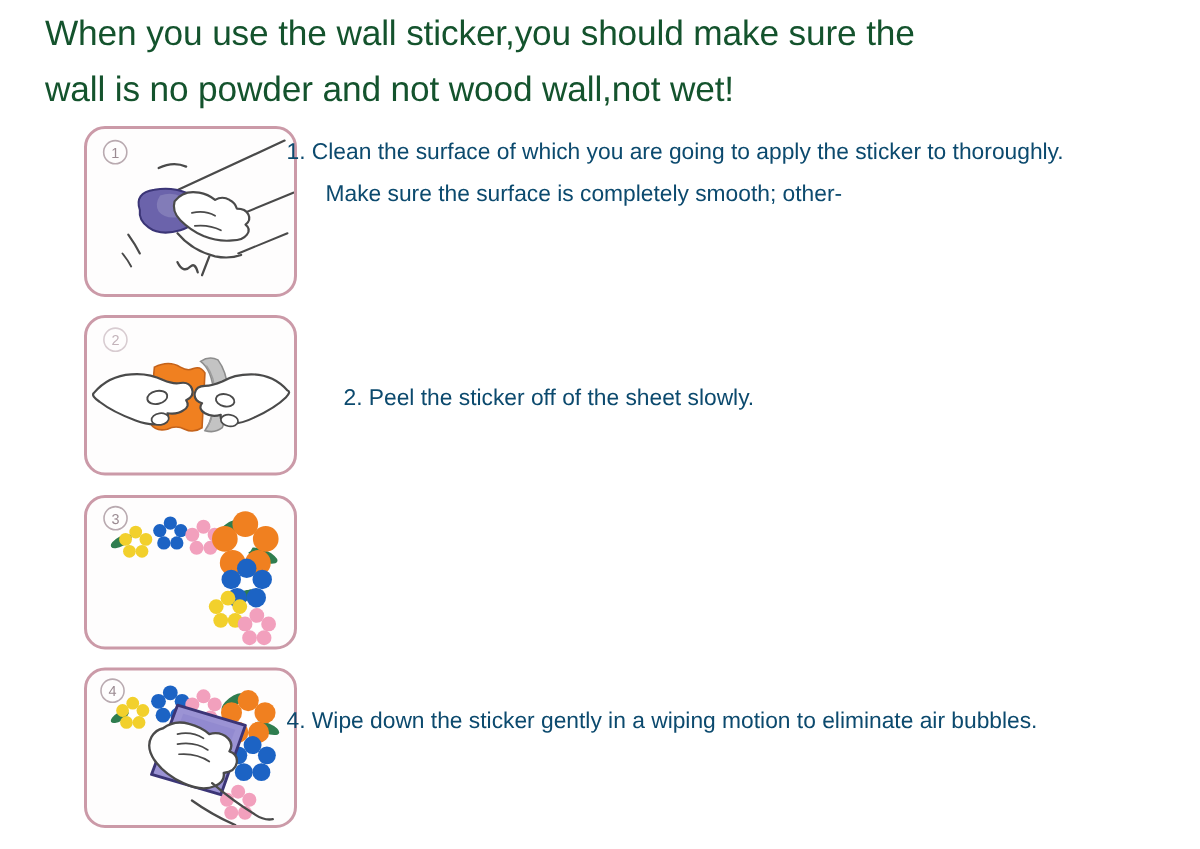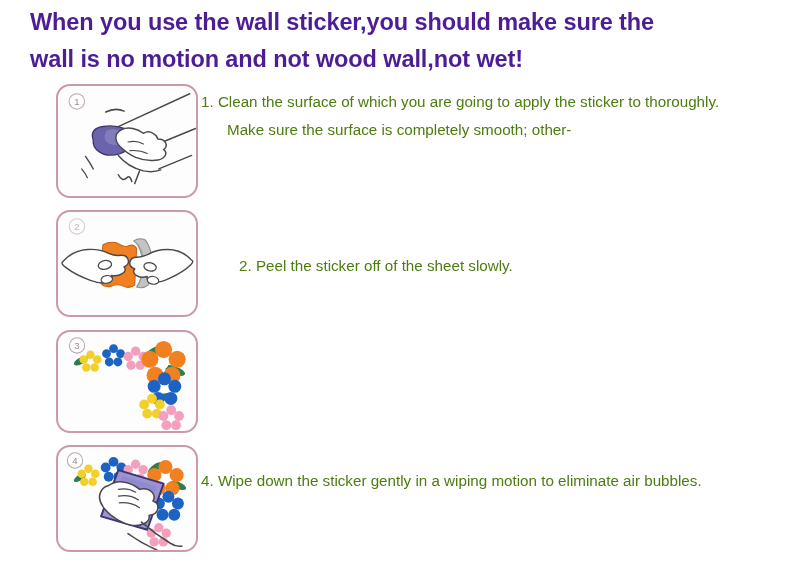--- a/index.html
+++ b/index.html
@@ -16,23 +16,23 @@
   }
 
   
   #heading {
     position: absolute;
     left: 30px;
     top: 4px;
     width: 700px;
   }
   .heading-line {
-    color: #4c1d95;
+    color: #14532d;
     font-size: 23.5px;
-    font-weight: bold;
+    font-weight: normal;
     line-height: 37px;
     letter-spacing: -0.1px;
     white-space: nowrap;
   }
 
   
   #steps {
     position: absolute;
     left: 0;
     top: 84px;
@@ -57,39 +57,39 @@
     border: 2.5px solid #cb9aa8;
     border-radius: 14px;
     background: #fefdfd;
     box-sizing: border-box;
     overflow: hidden;
   }
   .panel-svg { display: block; width: 100%; height: 100%; }
 
   .step-text {
     position: absolute;
-    left: 201px;
+    left: 191px;
     width: 560px;
-    color: #4d7c0f;
+    color: #0c4a6e;
     font-size: 15.2px;
     line-height: 28px;
     font-weight: 500;
   }
   .step-text.t0 { top: 4px; }
   .step-text.t1 { top: 42px; margin-left: 38px; }
   .step-text.t2 { top: 32px; }
   .step-text.t3 { top: 22px; }
   .indent { display: block; text-indent: 26px; }
 </style>
 </head>
 <body>
 
 <div id="heading">
   <div class="heading-line">When you use the wall sticker,you should make sure the</div>
-  <div class="heading-line">wall is no motion and not wood wall,not wet!</div>
+  <div class="heading-line">wall is no powder and not wood wall,not wet!</div>
 </div>
 
 <div id="steps">
 
   <div class="step-row r0">
     <div class="panel">
       <svg class="panel-svg" viewBox="0 0 142 114" xmlns="http://www.w3.org/2000/svg">
         <circle cx="19" cy="16" r="8" fill="none" stroke="#b9aab0" stroke-width="1.1"></circle>
         <text x="19" y="20" font-family="Liberation Sans, sans-serif" font-size="10" fill="#9b8b92" text-anchor="middle">1</text>
 

